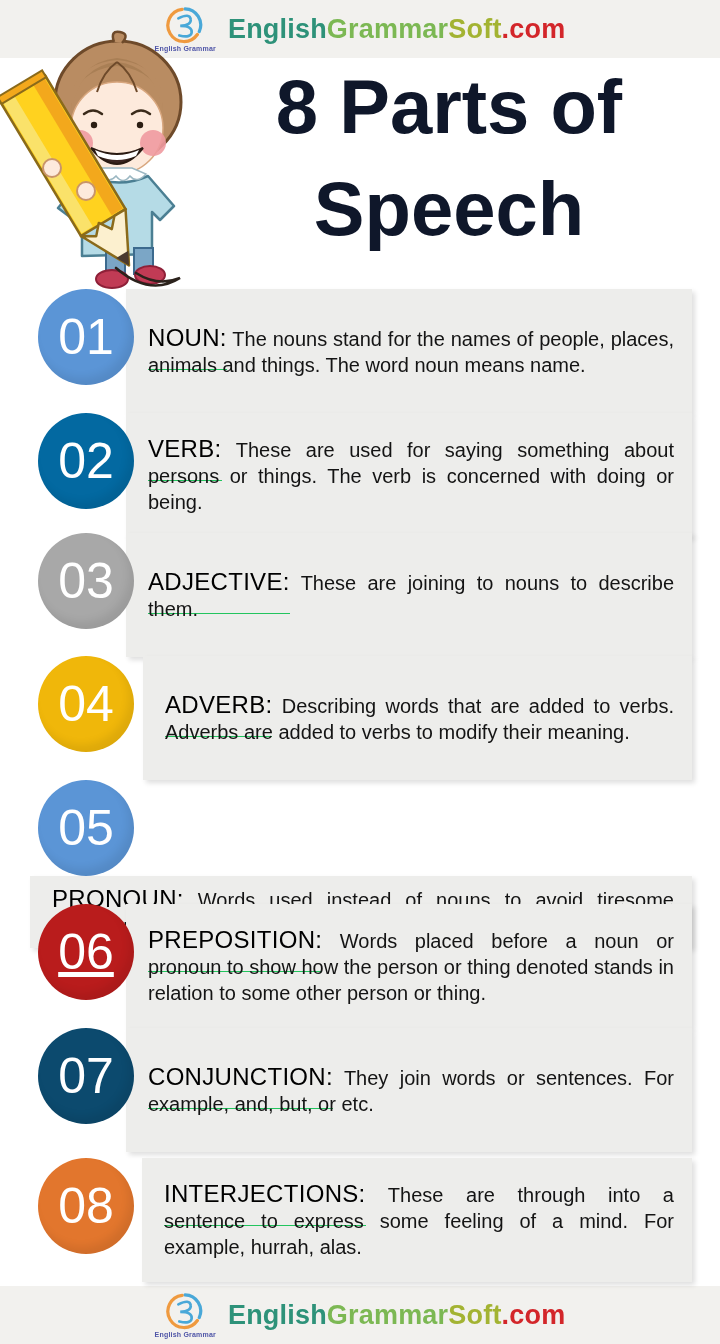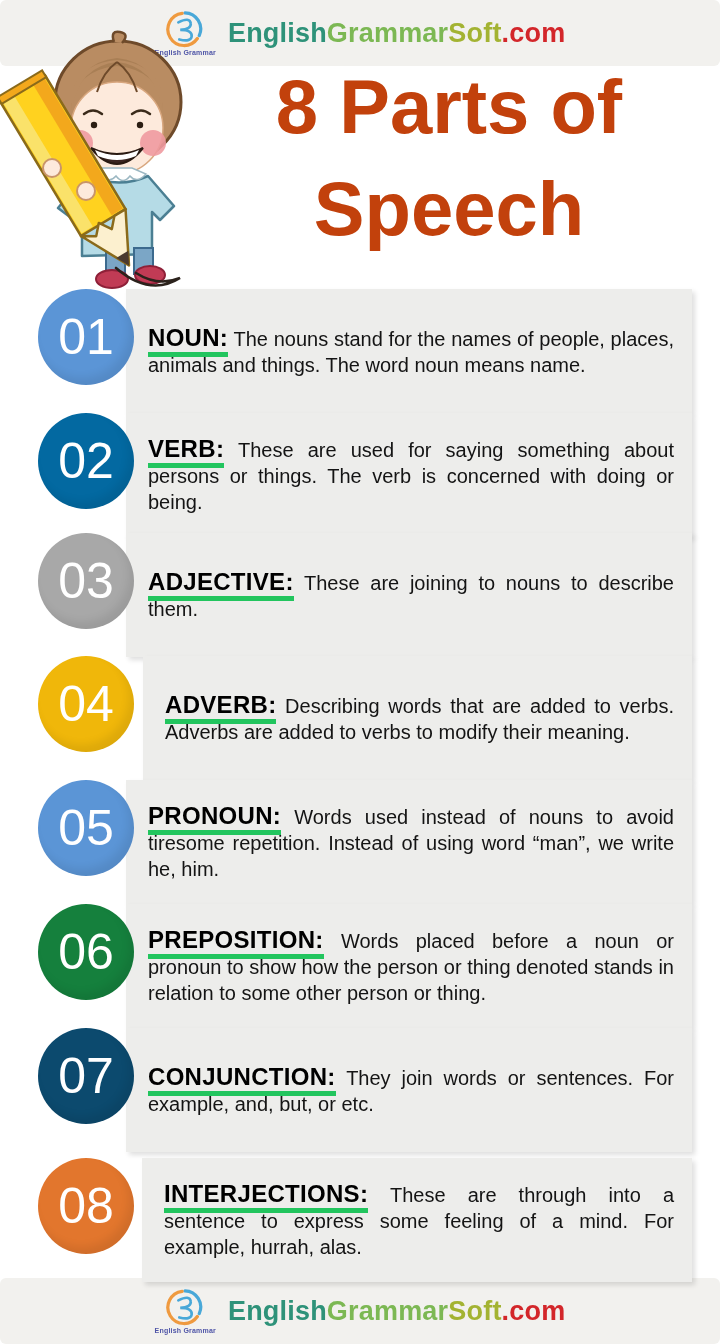--- a/index.html
+++ b/index.html
@@ -1,65 +1,65 @@
 <!DOCTYPE html>
 <html><head>
 <meta charset="utf-8">
 <style>
   html,body{margin:0;padding:0;background:#fff;}
   .page{position:relative;width:720px;height:1344px;background:#ffffff;overflow:hidden;
         font-family:"Liberation Sans", sans-serif;}
   
-  .band{position:absolute;left:0;right:0;height:66px;background:#f2f1ee;
-        display:flex;align-items:center;justify-content:center;gap:12px;z-index:1;border-radius:6px;}
+  .band{position:absolute;left:0;right:0;height:58px;background:#f2f1ee;
+        display:flex;align-items:center;justify-content:center;gap:12px;z-index:1;}
   .band.header{top:0;}
   .band.footer{bottom:0;}
   .logo{display:flex;flex-direction:column;align-items:center;line-height:1;}
   .logo-caption{font-size:7px;font-weight:bold;color:#4f55a7;margin-top:1px;letter-spacing:.2px;}
   .brand{font-size:27px;font-weight:bold;letter-spacing:.2px;white-space:nowrap;}
   
   .title{position:absolute;top:56px;left:185px;width:528px;text-align:center;
          font-weight:bold;font-size:76px;line-height:102px;letter-spacing:0;z-index:2;}
   
   .kid{position:absolute;top:10px;left:0;width:205px;height:285px;z-index:3;}
   
   .row{position:absolute;left:38px;width:654px;height:124px;display:flex;z-index:2;}
   .circle{flex:0 0 96px;width:96px;height:96px;border-radius:50%;color:#fff;
           display:flex;align-items:center;justify-content:center;font-size:50px;
           font-weight:400;z-index:2;box-shadow:inset -5px -7px 9px rgba(0,0,0,.08);}
   .panel{flex:1;margin-left:-8px;background:#ededeb;min-height:72px;
          display:flex;flex-direction:column;justify-content:center;
          padding:11px 18px 11px 22px;box-sizing:border-box;
          box-shadow:3px 3px 5px rgba(0,0,0,.13);}
   .panel p{margin:0;font-size:20px;line-height:26px;color:#141414;text-align:justify;}
-  .term{font-size:24px;font-weight:bold;color:#000;border-bottom:5px solid #22c55e;
-        padding-bottom:1px;letter-spacing:.3px;white-space:nowrap;}
+  .term{font-size:24px;font-weight:normal;color:#000;border-bottom:1px solid #22c55e;
+        padding-bottom:18px;letter-spacing:.3px;white-space:nowrap;}
   .r1{top:289px;} .r2{top:413px;} .r3{top:533px;} .r4{top:656px;gap:17px;}
-  .r5{top:780px;} .r6{top:904px;} .r7{top:1028px;} .r8{top:1158px;gap:16px;}
+  .r5{top:780px;flex-direction:column;} .r6{top:904px;} .r7{top:1028px;} .r8{top:1158px;gap:16px;}
 </style>
 </head>
 <body>
 
 <div class="page">
 
   <div class="band header">
     <div class="logo">
       <svg width="38" height="38" viewBox="0 0 40 40">
         <path d="M20 3 A17 17 0 0 1 35 27" fill="none" stroke="#49a8d8" stroke-width="3.4" stroke-linecap="round"></path>
         <path d="M33 30 A17 17 0 1 1 17 3.5" fill="none" stroke="#ef9a3f" stroke-width="3.4" stroke-linecap="round"></path>
         <path d="M13 13 Q25 7 26 14 Q27 20 15 21 Q28 21 27 28 Q26 34 14 31" fill="none" stroke="#49a8d8" stroke-width="2.8" stroke-linecap="round"></path>
       </svg>
       <div class="logo-caption">English Grammar</div>
     </div>
     <div class="brand">
       <span style="color: rgb(46, 146, 121);">English</span><span style="color: rgb(124, 184, 83);">Grammar</span><span style="color: rgb(163, 179, 50);">Soft</span><span style="color: rgb(211, 38, 42);">.com</span>
     </div>
   </div>
 
-  <div class="title" style="color: #c2410c;">
+  <div class="title" style="color: #0f172a;">
     <div>8 Parts of</div>
     <div>Speech</div>
   </div>
 
   <svg class="kid" viewBox="0 0 205 285">
 
     <ellipse cx="118" cy="92" rx="63" ry="61" fill="#b98c62" stroke="#6e4a2a" stroke-width="3"></ellipse>
     <path d="M114 32 q-4 -12 6 -10 q10 2 2 11" fill="#b98c62" stroke="#6e4a2a" stroke-width="2.5"></path>
 
     <circle cx="117" cy="118" r="46" fill="#fdeadc" stroke="#d8a77f" stroke-width="1.5"></circle>
@@ -138,21 +138,21 @@
 
   <div class="row r5">
     <div class="circle" style="background-color: rgb(91, 149, 214);">05</div>
     <div class="panel">
       <p><span class="term">PRONOUN:</span>
          <span>Words used instead of nouns to avoid tiresome repetition. Instead of using word “man”, we write he, him.</span></p>
     </div>
   </div>
 
   <div class="row r6">
-    <div class="circle" style="background-color: #15803d;">06</div>
+    <div class="circle" style="background-color: #b91c1c; text-decoration: underline;">06</div>
     <div class="panel">
       <p><span class="term">PREPOSITION:</span>
          <span>Words placed before a noun or pronoun to show how the person or thing denoted stands in relation to some other person or thing.</span></p>
     </div>
   </div>
 
   <div class="row r7">
     <div class="circle" style="background-color: #0c4a6e;">07</div>
     <div class="panel">
       <p><span class="term">CONJUNCTION:</span>

